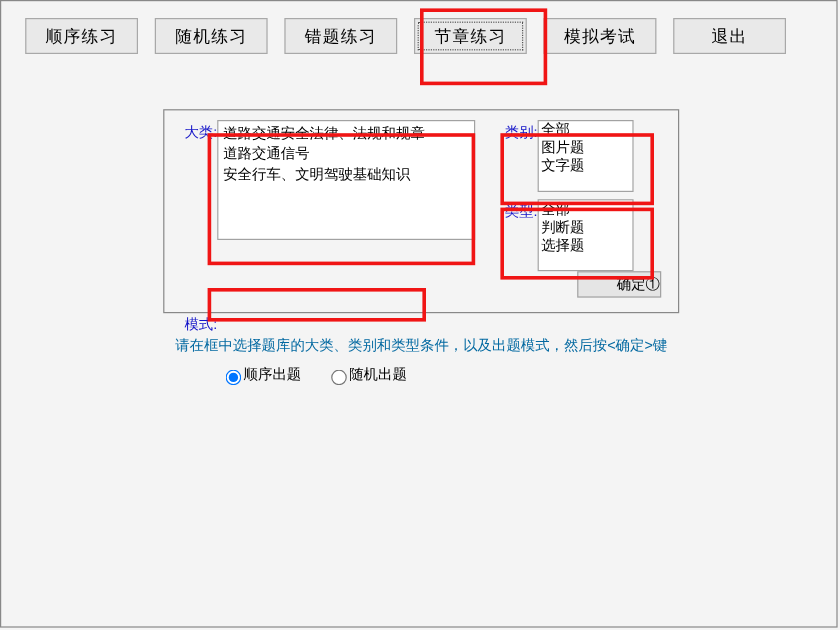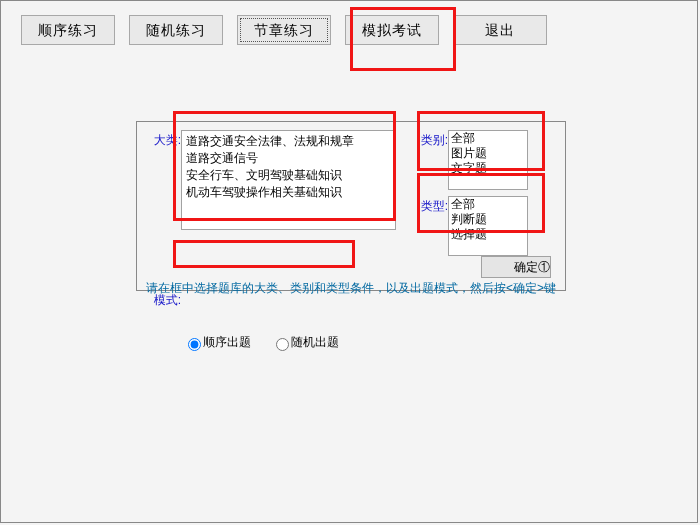--- a/index.html
+++ b/index.html
@@ -36,21 +36,21 @@
     cursor: default;
     user-select: none;
     letter-spacing: 1px;
   }
   .tool-btn.active {
     outline: 1px dotted #555;
     outline-offset: -4px;
   }
   .panel {
     position: absolute;
-    top: 120px;
+    top: 90px;
     left: 135px;
     width: 430px;
     height: 170px;
     border: 1px solid #888;
     padding: 8px 10px 10px 10px;
     background: #f4f4f4;
   }
   .row { display: flex; align-items: flex-start; margin-bottom: 6px; }
   .label {
     width: 34px;
@@ -126,34 +126,34 @@
   ::-webkit-scrollbar-button { background: #e6e6e6; border: 1px solid #a7a7a7; height:16px; }
 </style>
 </head>
 <body>
 
 <div class="canvas">
 
   <div class="toolbar">
     <div class="tool-btn">顺序练习</div>
     <div class="tool-btn">随机练习</div>
+    <div class="tool-btn">错题练习</div>
     <div class="tool-btn active">节章练习</div>
     <div class="tool-btn">模拟考试</div>
     <div class="tool-btn">退出</div>
   </div>
 
   <div class="panel">
 
     <div class="row">
       <div class="label">大类:</div>
       <div class="listbox big">
         <div class="lb-item">道路交通安全法律、法规和规章</div>
         <div class="lb-item">道路交通信号</div>
         <div class="lb-item">安全行车、文明驾驶基础知识</div>
-        <div class="lb-item">机动车驾驶操作相关基础知识</div>
       </div>
 
       <div class="right-col">
         <div class="row">
           <div class="label">类别:</div>
           <div class="listbox small">
             <div class="lb-item">全部</div>
             <div class="lb-item">图片题</div>
             <div class="lb-item">文字题</div>
           </div>

